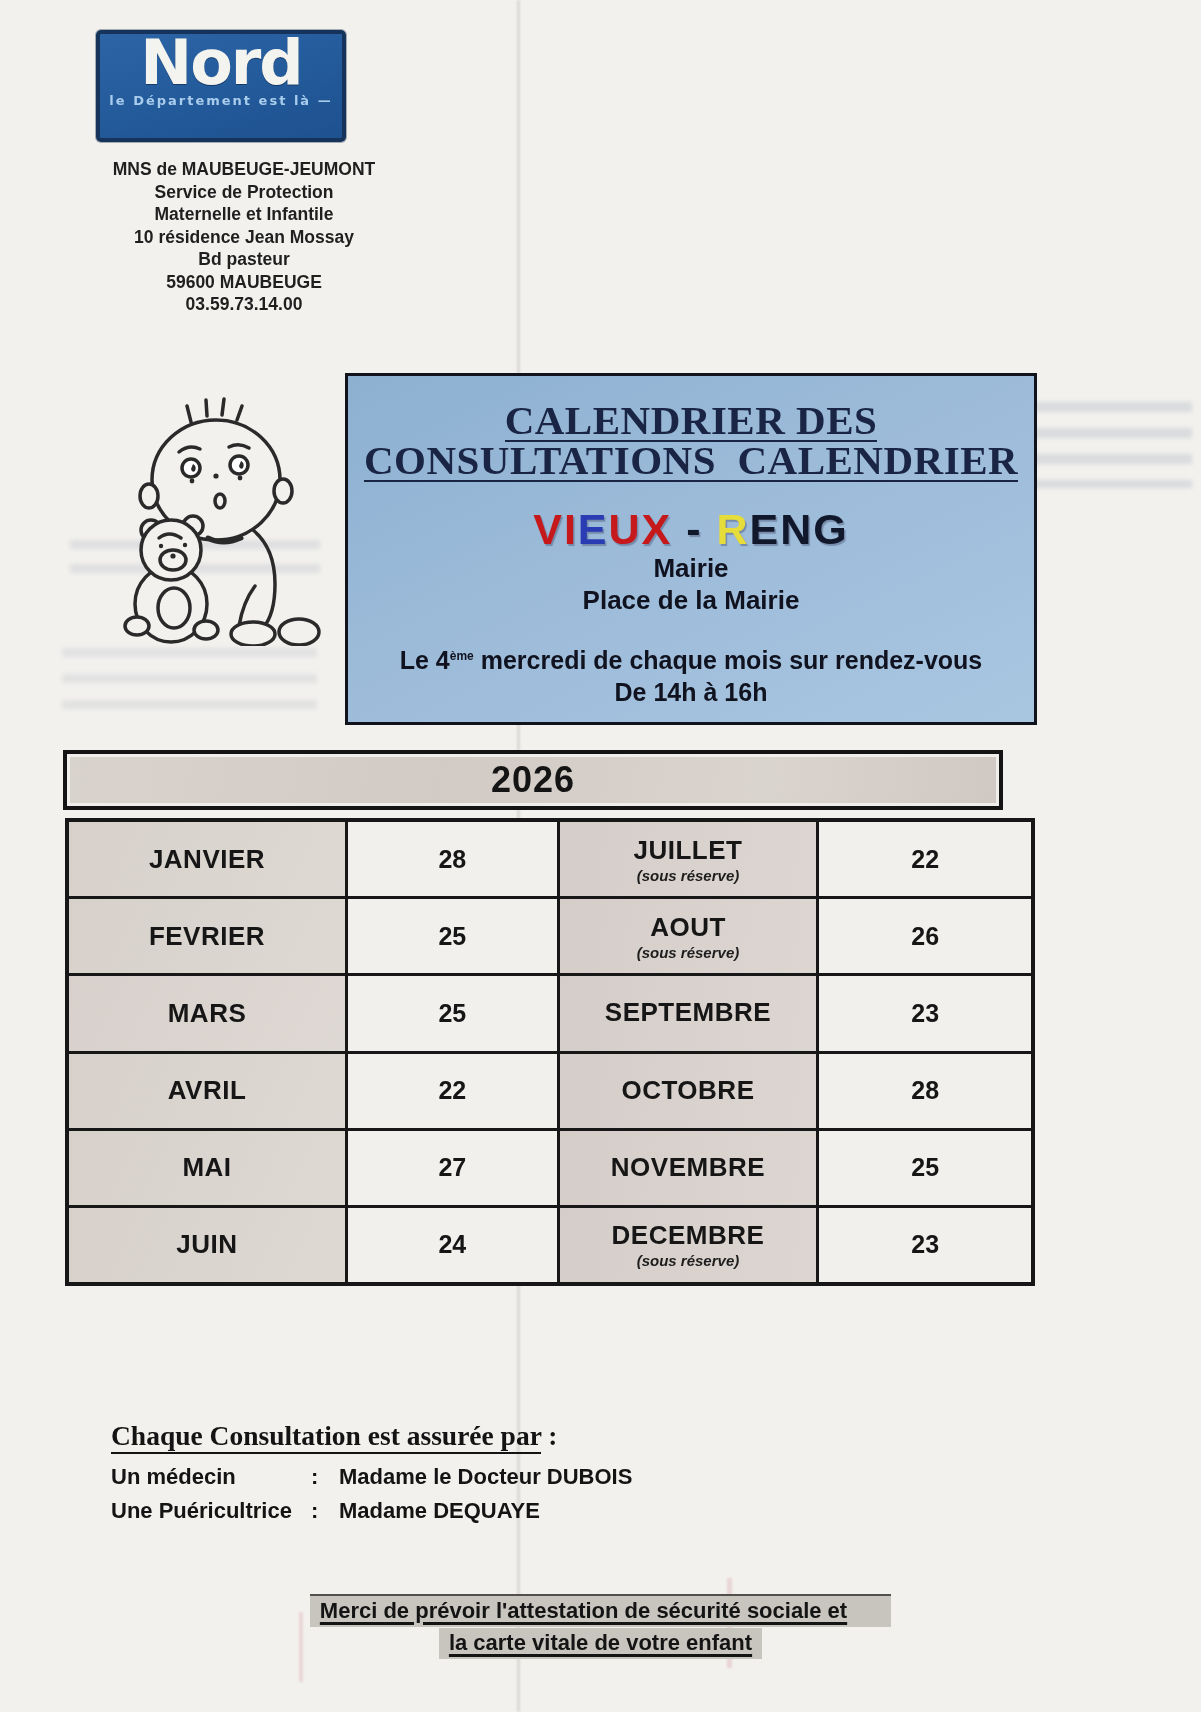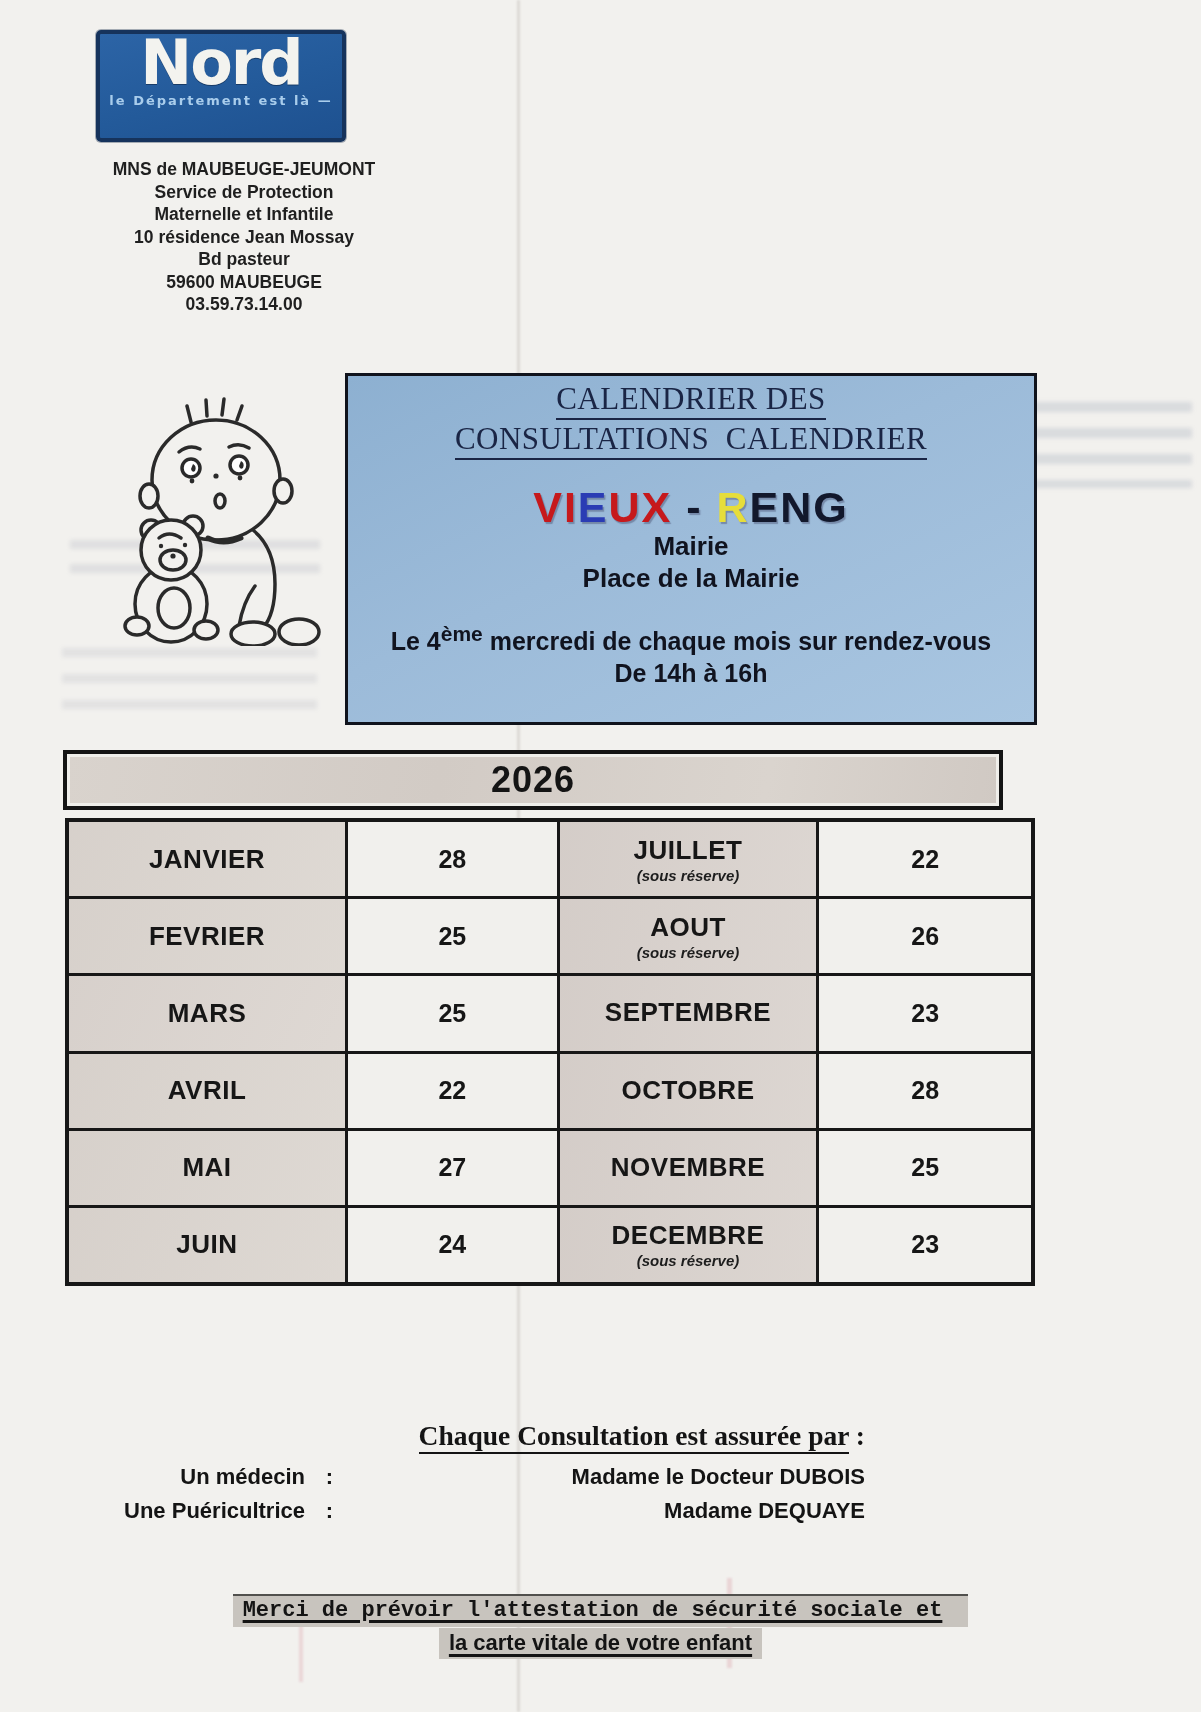--- a/index.html
+++ b/index.html
@@ -62,42 +62,42 @@
 
   
   .panel {
     position:absolute; left:345px; top:373px; width:692px; height:352px;
     background:linear-gradient(155deg,#8db0d1 0%, #9cbbd9 45%, #a9c6e1 100%);
     border:3px solid #10131c;
     box-sizing:border-box;
     text-align:center;
   }
   .panel-title {
-    margin-top:4px;
+    margin-top:26px;
     font-family:"Liberation Serif", serif;
-    font-weight:normal; font-size:31px; line-height:37px; letter-spacing:0.5px;
+    font-weight:bold; font-size:41px; line-height:37px; letter-spacing:0.5px;
     color:#1a2545;
   }
   .panel-title .tline {
     display:inline-block; white-space:pre-wrap;
     border-bottom:2.5px solid #1a2545; padding-bottom:1px;
   }
   .town {
     margin-top:24px;
     font-size:43px; font-weight:bold; letter-spacing:2px; line-height:46px;
     text-shadow:1.5px 1.5px 1px rgba(45,45,80,0.35);
   }
   .venue {
     font-size:26px; font-weight:bold; line-height:32px; color:#10131f;
   }
   .schedule {
     margin-top:24px;
     font-size:25px; font-weight:bold; line-height:32px; color:#10131f;
   }
-  .schedule sup { font-size:21px; }
+  .schedule sup { font-size:12px; }
 
   
   .yearbar {
     position:absolute; left:63px; top:750px; width:940px; height:60px;
     box-sizing:border-box;
     border:4px solid #141414;
     background:linear-gradient(100deg,#d9d3cd 0%, #d2cbc5 40%, #dad4ce 75%, #d0c9c3 100%);
     box-shadow:inset 0 0 0 3px #efeeea;
     display:flex; align-items:center; justify-content:center;
   }
@@ -122,39 +122,39 @@
      linear-gradient(115deg, rgba(215,208,203,0.9), rgba(223,217,212,0.9)), #d9d3cf; }
   .c-day1   { width:22%; background:#f1f0ed; }
   .c-month2 { width:27%; background:
      linear-gradient(100deg, rgba(212,205,200,0.9), rgba(221,215,210,0.9)), #d6d0cc; }
   .c-day2   { width:22%; background:#f1f0ed; }
   .month-label { font-size:26px; font-weight:bold; letter-spacing:0.5px; color:#161616; }
   .day-label   { font-size:25px; font-weight:bold; color:#161616; }
   .note-label  { font-size:15px; font-weight:bold; font-style:italic; color:#1d1d1d; margin-top:1px; }
 
   
-  .staff { position:absolute; left:105px; top:1420px; width:760px;text-align:right; }
+  .staff { position:absolute; left:111px; top:1420px; width:760px; }
   .staff-heading {
     font-family:"Liberation Serif", serif;
     font-weight:bold; font-size:27.5px; color:#141414; margin-bottom:8px;
   }
   .staff-heading .uline { border-bottom:2.5px solid #141414; padding-bottom:1px; }
   .staff-row { display:grid; grid-template-columns:200px 28px auto; font-weight:bold;
     font-size:22px; line-height:34px; color:#141414; }
 
   
   .footer { position:absolute; left:0; top:1594px; width:100%; text-align:center; }
   .footer-line {
     display:inline-block;
     background:#c8c4be;
     font-weight:bold; font-size:22px; line-height:28px; color:#141414;
     padding:1px 10px 2px 10px;
     text-decoration:underline; text-decoration-thickness:2.5px; text-underline-offset:4px;
   }
-  .footer-line.first { border-top:2.5px solid rgba(60,60,58,0.85); padding-right:26px;font-family:Liberation Mono, monospace; }
+  .footer-line.first { border-top:2.5px solid rgba(60,60,58,0.85); padding-right:44px; }
   .footer-line.second { margin-top:1px; }
 </style>
 </head>
 <body>
 
 <div class="page">
 
   <div class="fold-line"></div>
   <div class="streak-1"></div>
   <div class="streak-2"></div>

